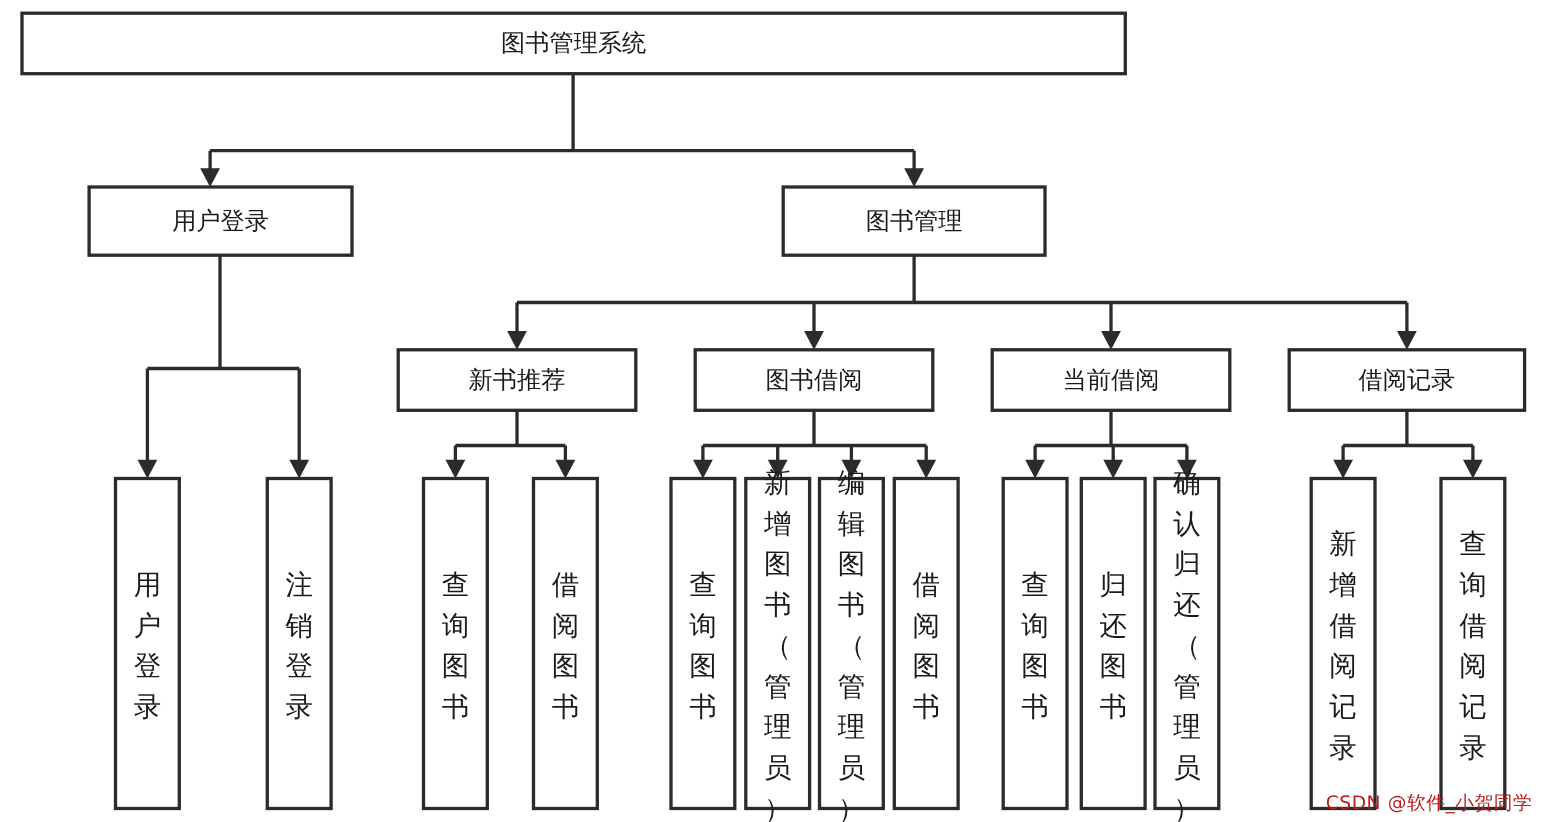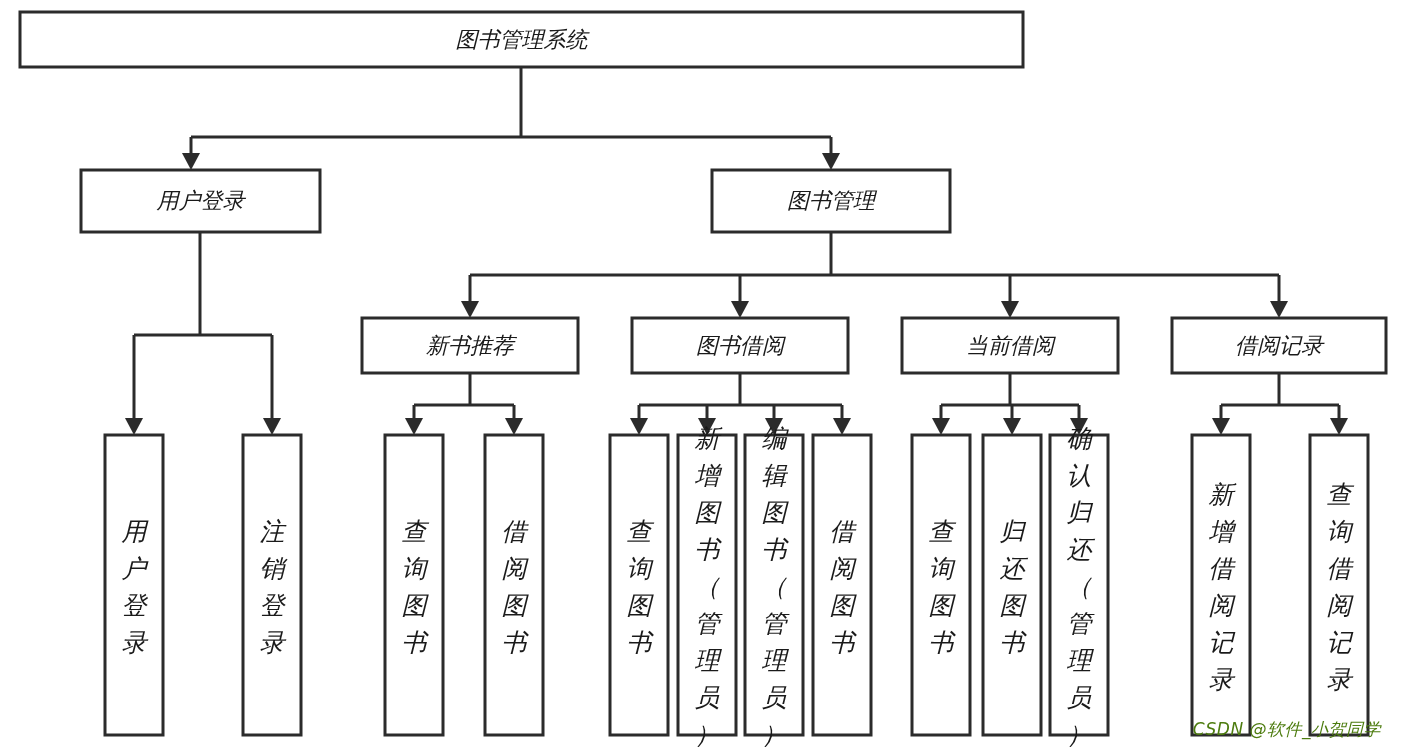--- a/index.html
+++ b/index.html
@@ -10,21 +10,20 @@
   body {
     width: 1405px;
     height: 747px;
     font-family: "DejaVu Sans", "Liberation Sans", sans-serif;
     overflow: hidden;
   }
   #diagram-root {
     position: relative;
     width: 1405px;
     height: 747px;
-    font-style: italic;
   }
   svg.diagram {
     display: block;
     width: 1405px;
     height: 747px;
   }
   .node-rect {
     fill: #ffffff;
     stroke: #2b2b2b;
     stroke-width: 3;
@@ -45,25 +44,25 @@
   .conn {
     stroke: #2b2b2b;
     stroke-width: 3;
     fill: none;
   }
   .arrow-head {
     fill: #2b2b2b;
   }
   .watermark {
     position: absolute;
-    right: 24px;
+    right: 12px;
     bottom: 6px;
     font-family: "DejaVu Sans", "Liberation Sans", sans-serif;
     font-size: 17px;
-    color: #4d7c0f;
+    color: #b91c1c;
     letter-spacing: 0.5px;
     white-space: nowrap;
     pointer-events: none;
   }
 </style>
 </head>
 <body>
 
 <div id="diagram-root">
   <svg class="diagram" viewBox="0 0 1405 747">

